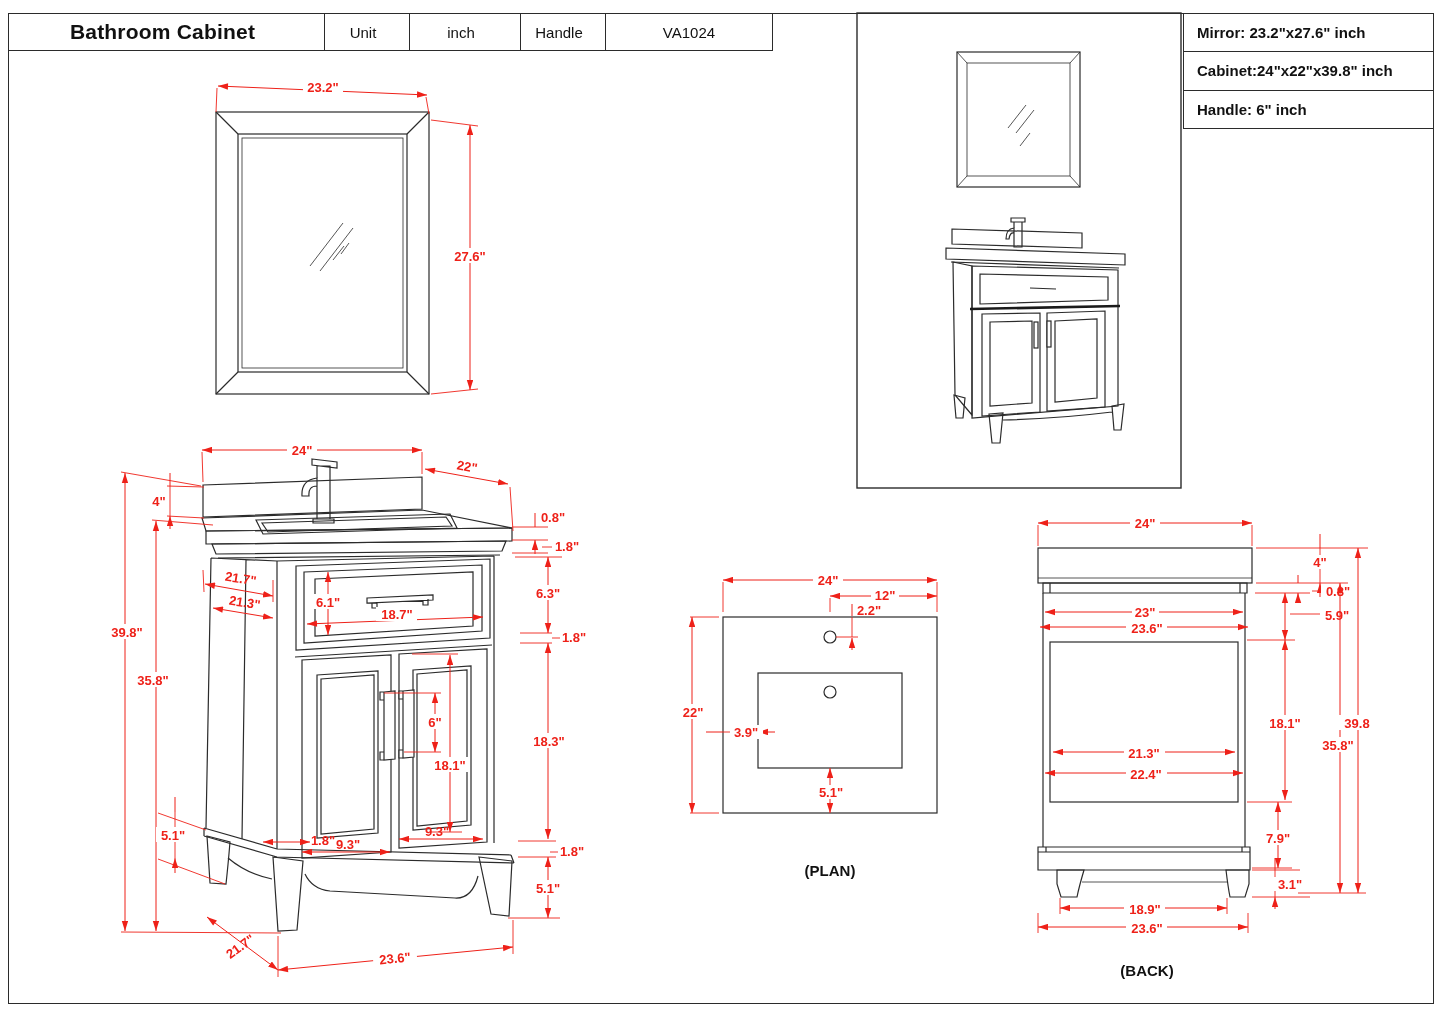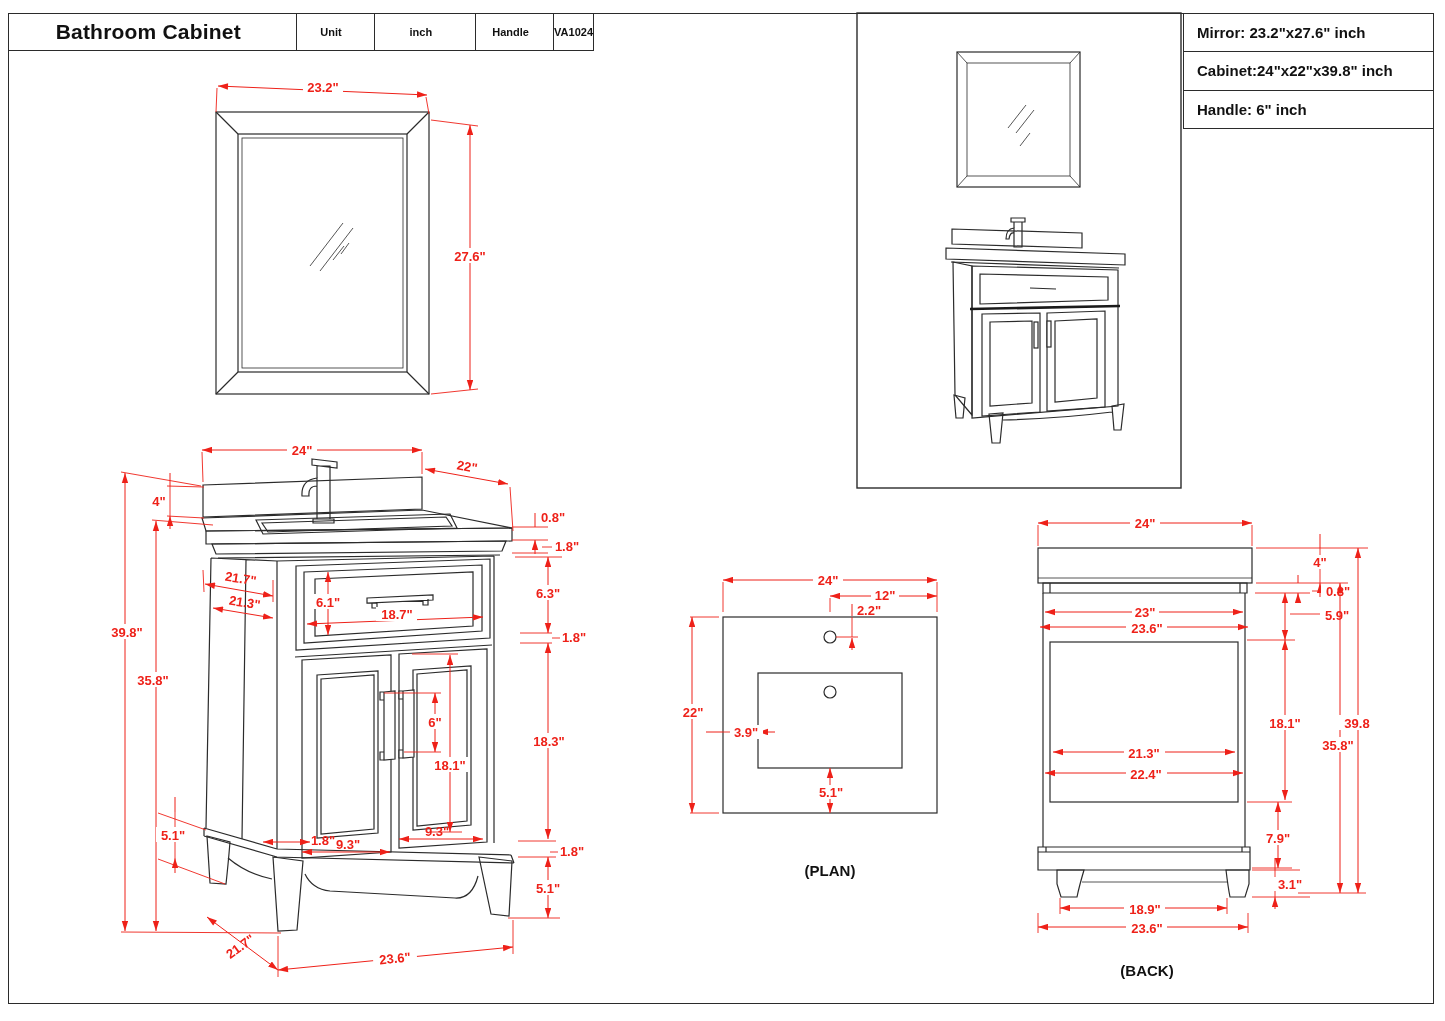--- a/index.html
+++ b/index.html
@@ -1,22 +1,22 @@
 <!DOCTYPE html>
 <html><head>
 <meta charset="utf-8">
 <style>
   html,body{margin:0;padding:0;background:#fff;}
   .sheet{position:relative;width:1445px;height:1021px;background:#fff;overflow:hidden;
          font-family:"Liberation Sans",sans-serif;}
   .sheet-border{position:absolute;left:8px;top:13px;width:1426px;height:991px;
          border:1.6px solid #2b2b2b;box-sizing:border-box;}
-  .titleblock{position:absolute;left:8px;top:13px;width:586px;height:38px;box-sizing:border-box;
+  .titleblock{position:absolute;left:8px;top:13px;width:765px;height:38px;box-sizing:border-box;
          border:1.6px solid #2b2b2b;display:flex;align-items:stretch;background:#fff;gap:8px;}
-  .tb-cell{display:flex;align-items:center;justify-content:center;font-size:11px;font-weight:700;
+  .tb-cell{display:flex;align-items:center;justify-content:center;font-size:15px;font-weight:400;
          color:#111;border-left:1.5px solid #2b2b2b;box-sizing:border-box;}
   .tb-title{border-left:none;font-size:21px;font-weight:800;letter-spacing:.2px;}
   .infobox{position:absolute;left:1183px;top:13px;width:251px;height:116px;box-sizing:border-box;
          border:1.5px solid #2b2b2b;display:flex;flex-direction:column;background:#fff;}
   .ib-row{flex:1;display:flex;align-items:center;padding-left:13px;font-size:15px;font-weight:700;
          color:#111;border-bottom:1.5px solid #2b2b2b;box-sizing:border-box;}
   .ib-row:last-child{border-bottom:none;}
   svg.art{position:absolute;left:0;top:0;}
   .ln{stroke:#2b2b2b;stroke-width:1.2;fill:none;stroke-linejoin:miter;stroke-linecap:butt;}
   .lnf{stroke:#2b2b2b;stroke-width:1.2;fill:#fff;}

